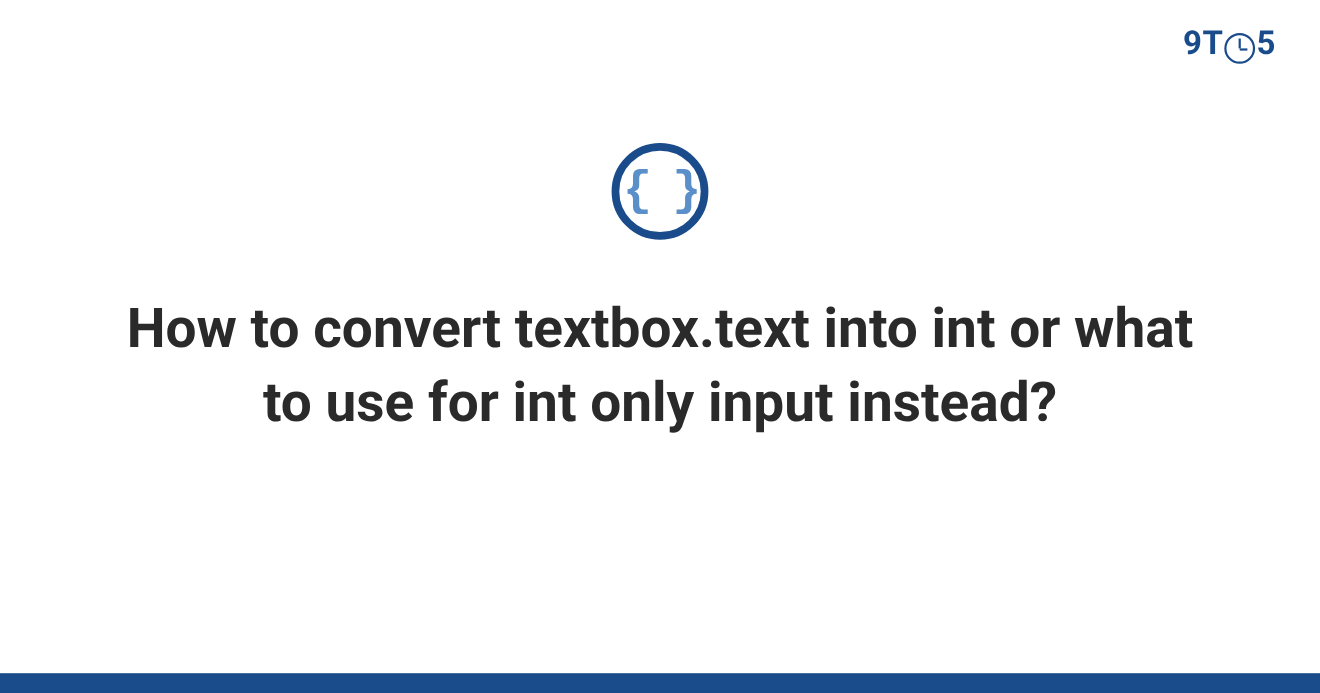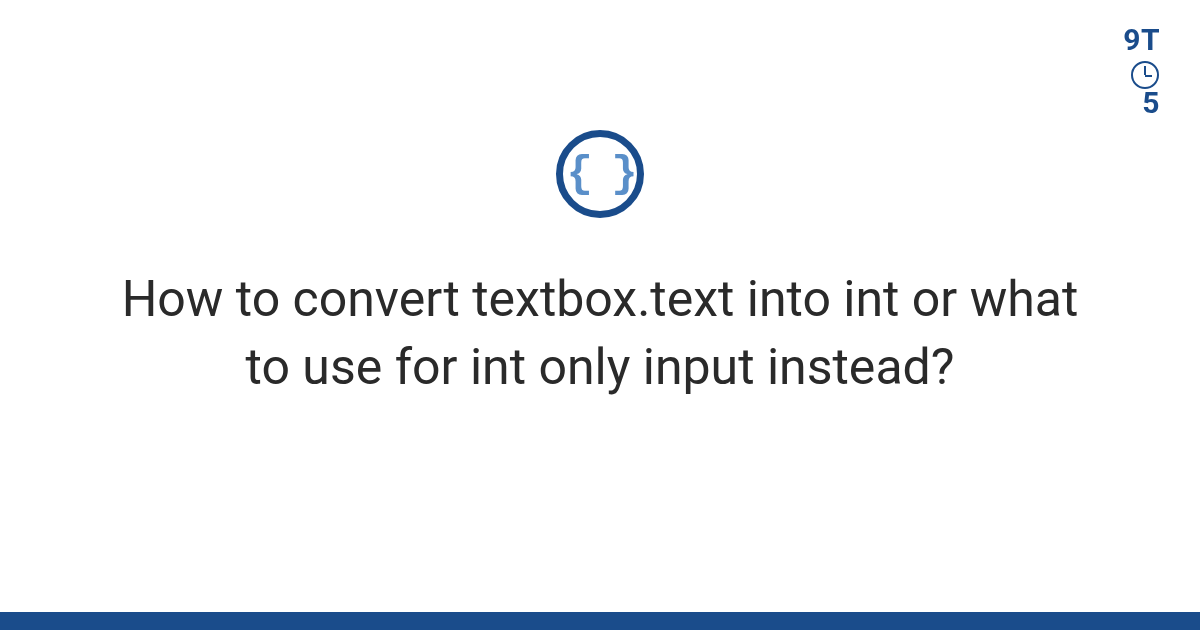--- a/index.html
+++ b/index.html
@@ -13,25 +13,24 @@
       font-family: -apple-system, BlinkMacSystemFont, "Segoe UI", Roboto, Helvetica, Arial, sans-serif;
       background: #ffffff;
       position: relative;
       overflow: hidden;
     }
     .header {
       position: absolute;
       top: 22px;
       right: 40px;
       display: flex;
-      align-items: flex-end;
+      align-items: center;
       font-size: 30px;
       font-weight: 600;
       letter-spacing: 0.5px;
-      flex-direction: column;
     }
     .logo-9t {
       color: #1a4c8b;
       font-weight: 700;
     }
     .logo-clock {
       display: inline-flex;
       align-items: center;
       justify-content: center;
       width: 28px;
@@ -90,21 +89,21 @@
     }
     .braces {
       font-size: 44px;
       font-weight: 700;
       color: #5a8fc9;
       font-family: "Courier New", monospace;
       letter-spacing: -4px;
     }
     .title {
       font-size: 50px;
-      font-weight: 400;
+      font-weight: 700;
       color: #2a2a2a;
       text-align: center;
       line-height: 1.35;
       max-width: 1050px;
       padding: 0 40px;
     }
     .footer-bar {
       position: absolute;
       bottom: 0;
       left: 0;

